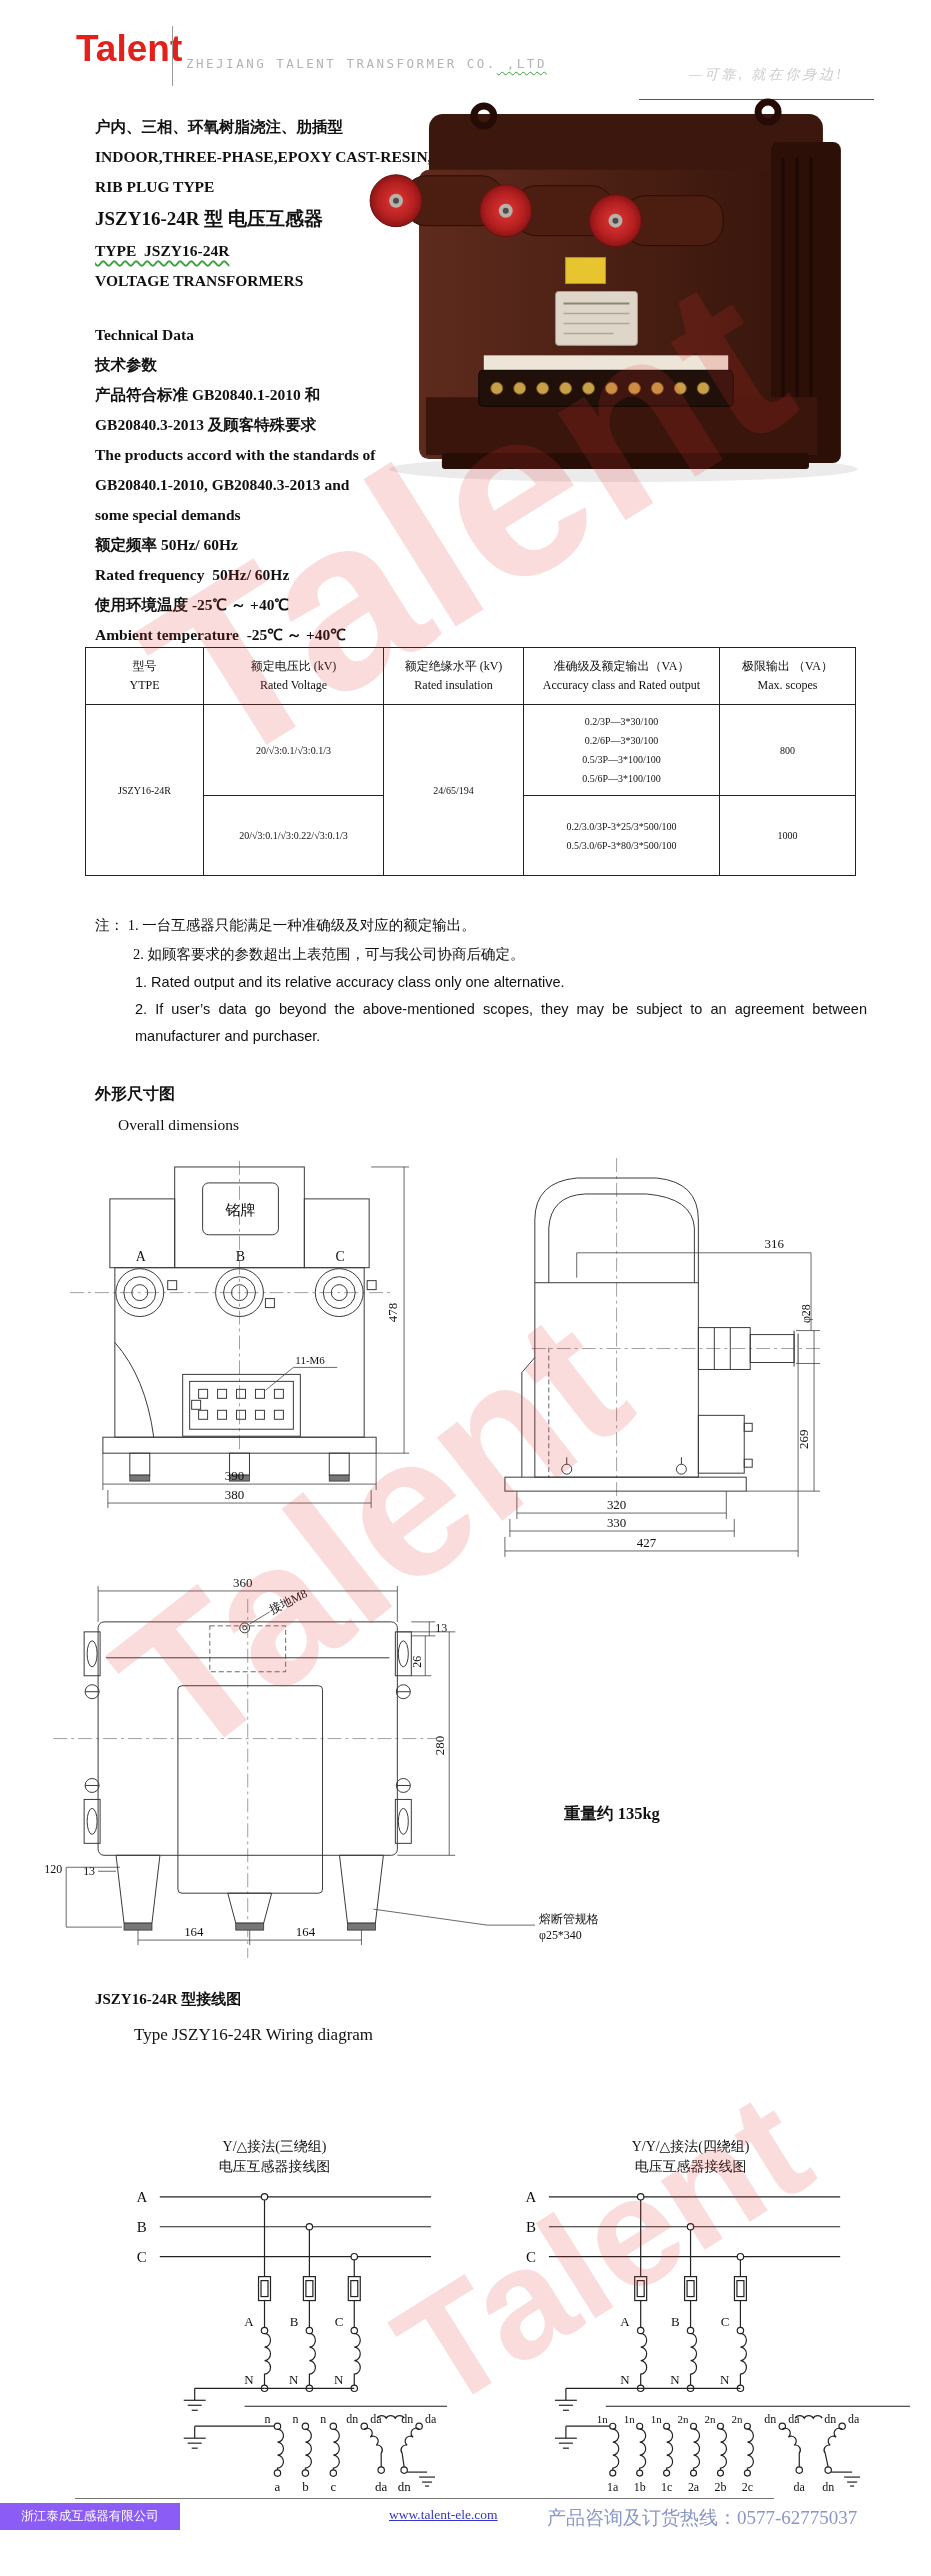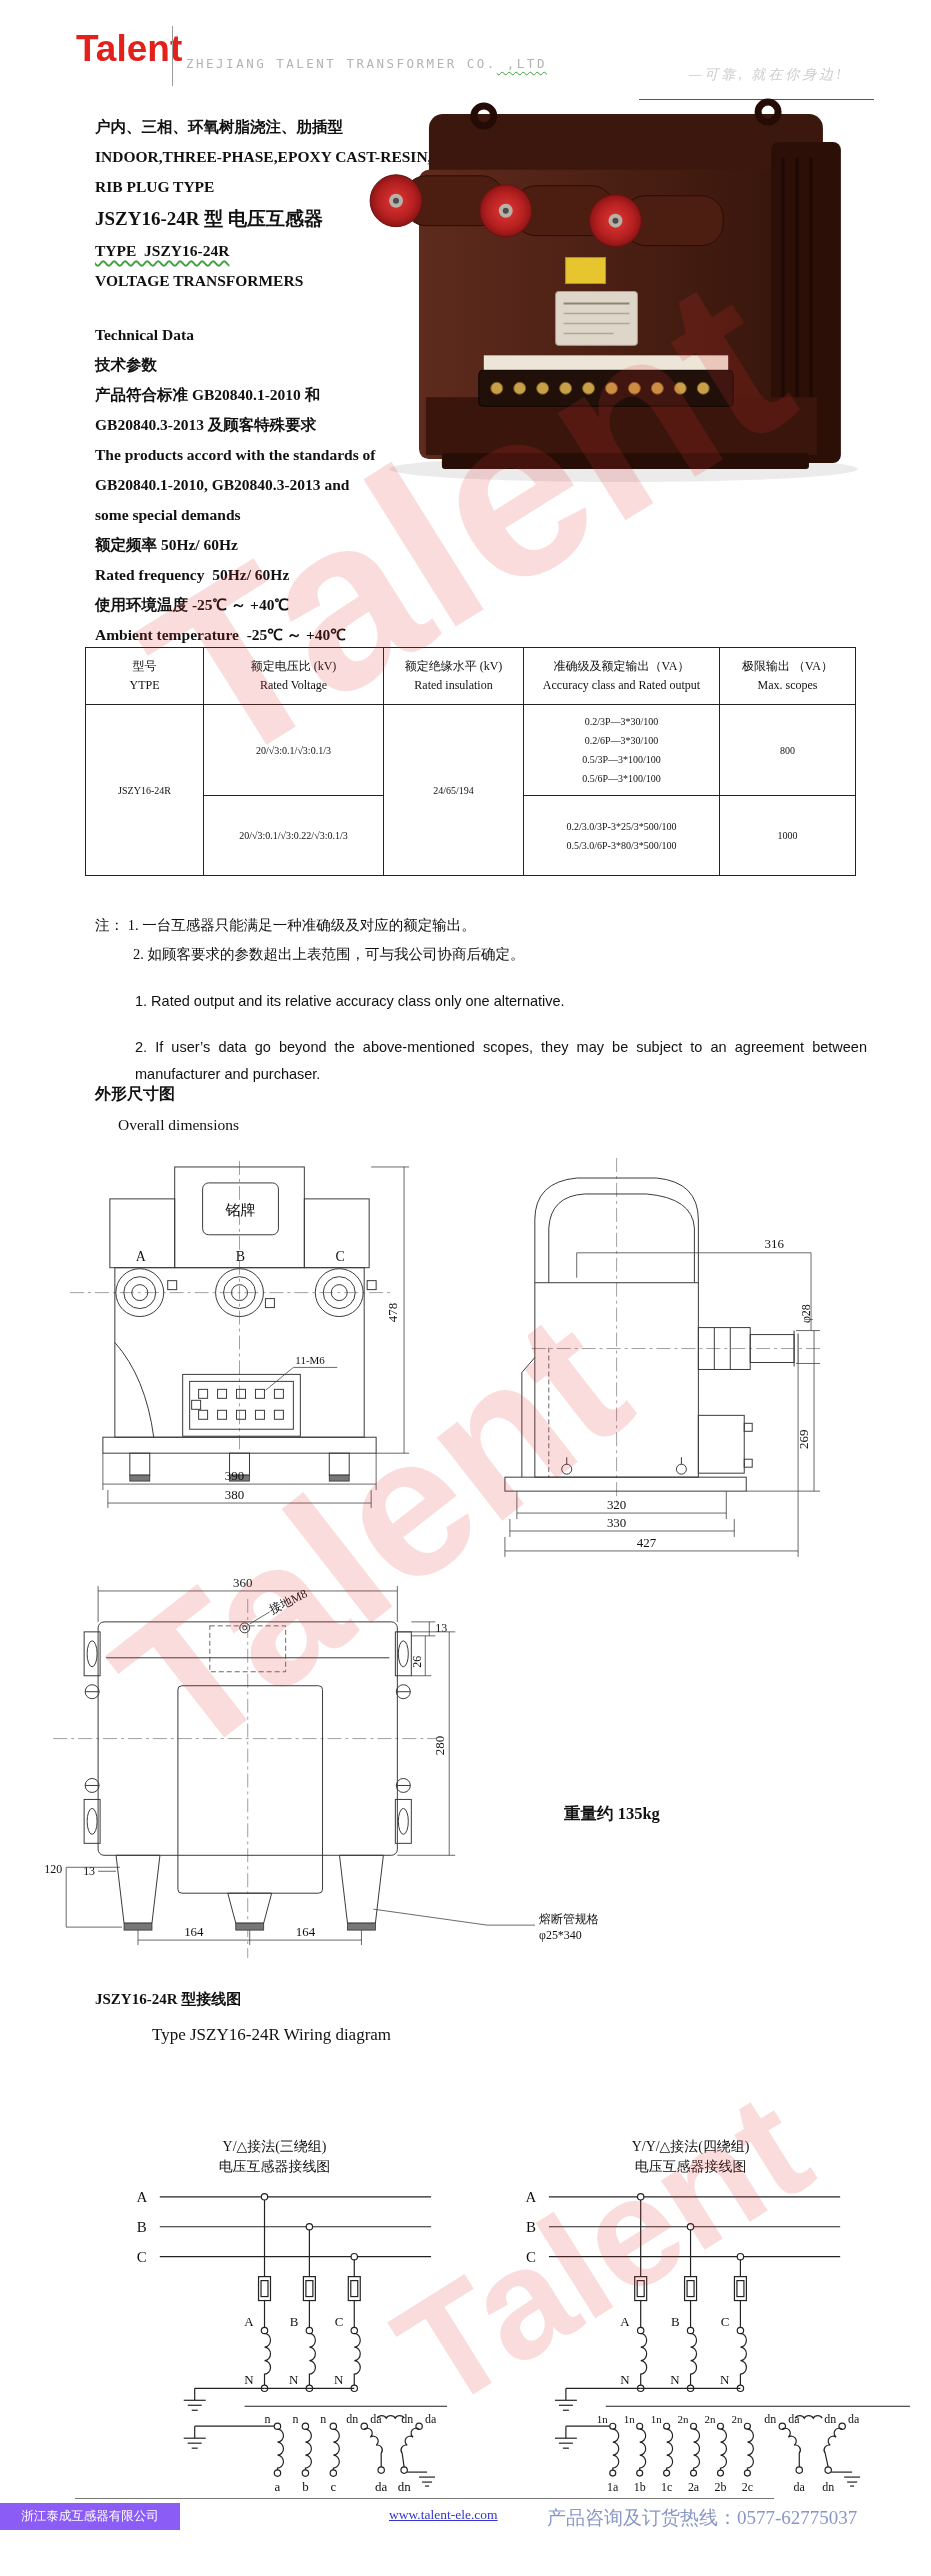--- a/index.html
+++ b/index.html
@@ -32,27 +32,27 @@
   table.spec tr.h td{height:52px;font-size:12px;line-height:19px;}
   .acc div{line-height:19px;}
   .cell13{font-size:13px;}
 
   
   .notes{position:absolute;left:78px;top:911px;width:794px;}
   .nzh{font-size:14.5px;line-height:29px;padding-left:17px;}
   .nzh2{padding-left:55px;}
   .nlabel{font-family:"Liberation Sans",sans-serif;font-size:14.5px;line-height:31px;}
   .nen{font-family:"Liberation Sans",sans-serif;font-size:14.5px;line-height:27px;
-       padding-left:57px;text-align:justify;width:732px;margin-top:19px;}
+       padding-left:57px;text-align:justify;width:732px;}
 
   .h-zh{position:absolute;font-weight:bold;font-size:16px;}
   .h-en{position:absolute;font-size:15.5px;}
   .weight{position:absolute;left:564px;top:1803px;font-weight:bold;font-size:16.5px;}
   .wire-h-zh{position:absolute;left:95px;top:1990px;font-weight:bold;font-size:15px;}
-  .wire-h-en{position:absolute;left:152px;top:2025px;font-size:17px;}
+  .wire-h-en{position:absolute;left:134px;top:2025px;font-size:17px;}
 
   
   svg text{font-family:"Liberation Serif",serif;fill:#111;}
   .ln{fill:none;stroke:#3a3a3a;stroke-width:1;}
   .cl{fill:none;stroke:#777;stroke-width:0.7;stroke-dasharray:14 4 3 4;}
   .dim{fill:none;stroke:#444;stroke-width:0.8;}
   .dsh{fill:none;stroke:#444;stroke-width:0.8;stroke-dasharray:5 3;}
   .fillg{fill:#777;stroke:#333;stroke-width:0.8;}
   .t11{font-size:11px;}.t12{font-size:12px;}.t13{font-size:13px;}.t14{font-size:14px;}.t15{font-size:15px;}
   .wire{fill:none;stroke:#222;stroke-width:1.2;}

